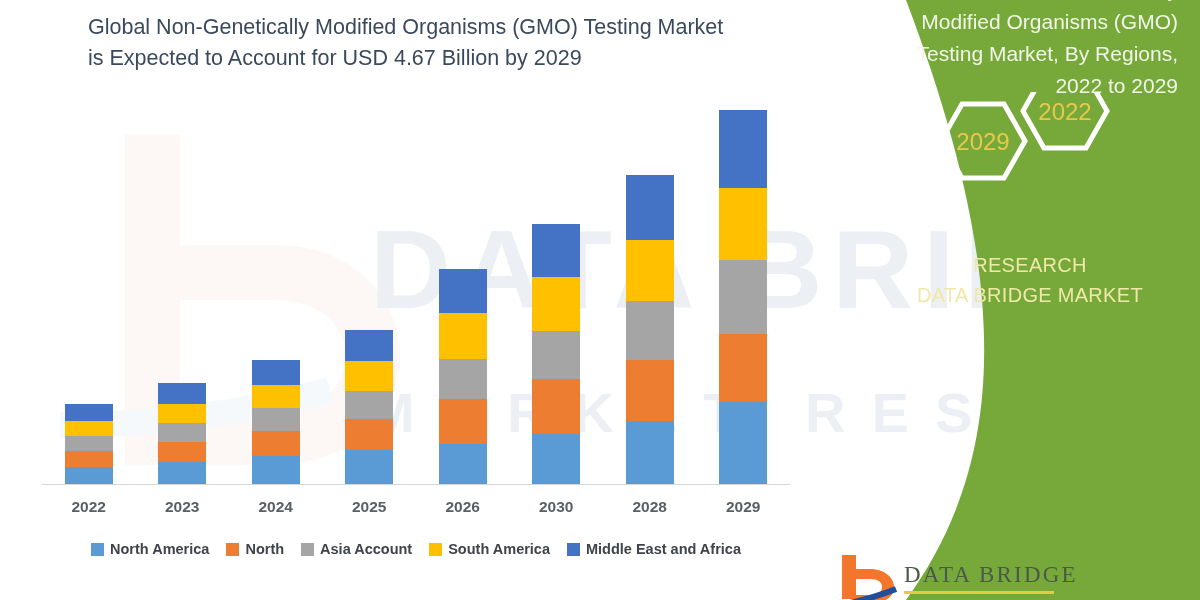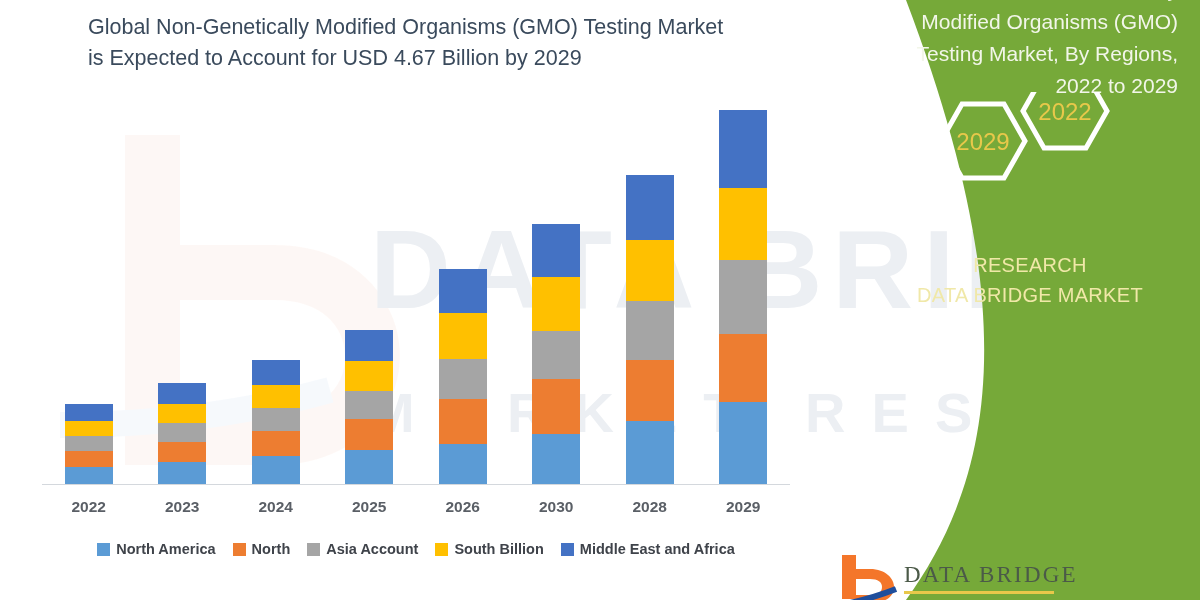--- a/index.html
+++ b/index.html
@@ -322,21 +322,21 @@
         <div class="legend-item">
           <span class="legend-swatch" style="background: rgb(237, 125, 49);"></span>
           <span class="legend-label">North</span>
         </div>
         <div class="legend-item">
           <span class="legend-swatch" style="background: rgb(165, 165, 165);"></span>
           <span class="legend-label">Asia Account</span>
         </div>
         <div class="legend-item">
           <span class="legend-swatch" style="background: rgb(255, 192, 0);"></span>
-          <span class="legend-label">South Billion</span>
+          <span class="legend-label">South America</span>
         </div>
         <div class="legend-item">
           <span class="legend-swatch" style="background: rgb(68, 114, 196);"></span>
           <span class="legend-label">Middle East and Africa</span>
         </div>
       </div>
   </div>
 
   <div class="green-panel">
     <svg width="390" height="600" viewBox="0 0 390 600">

